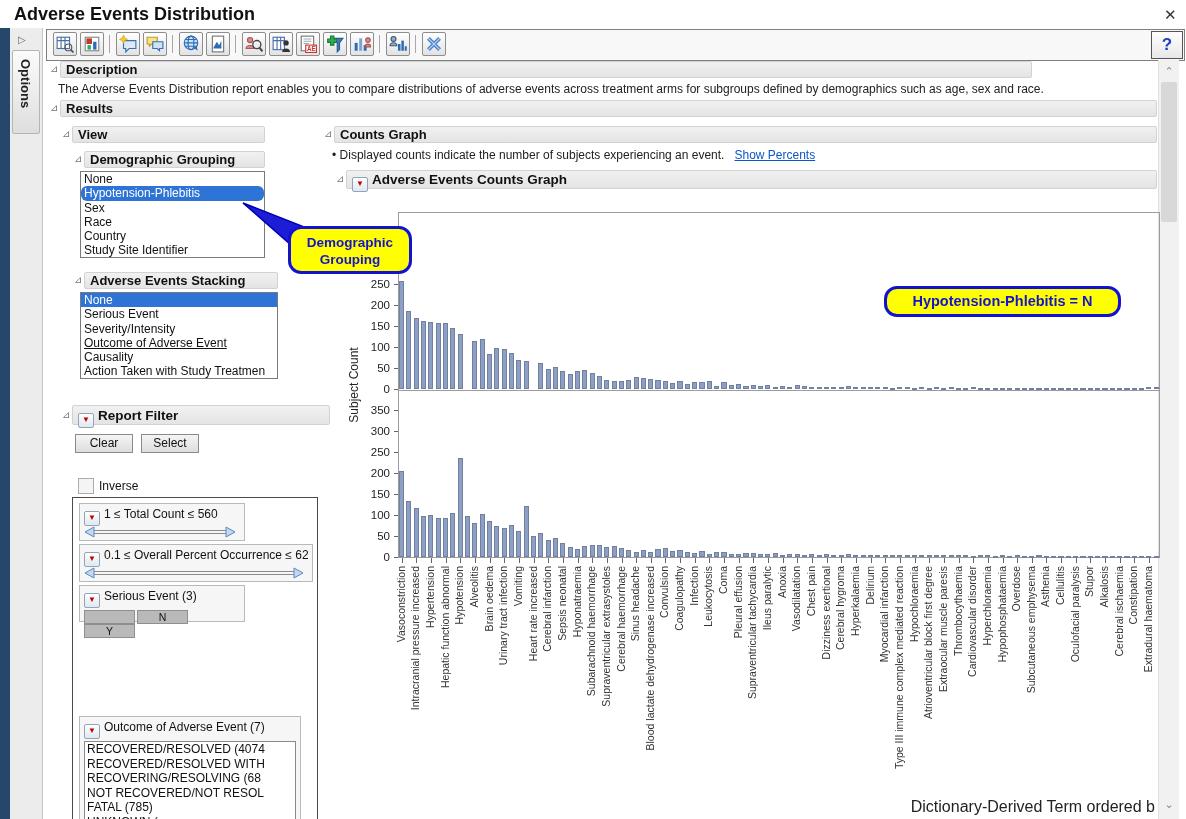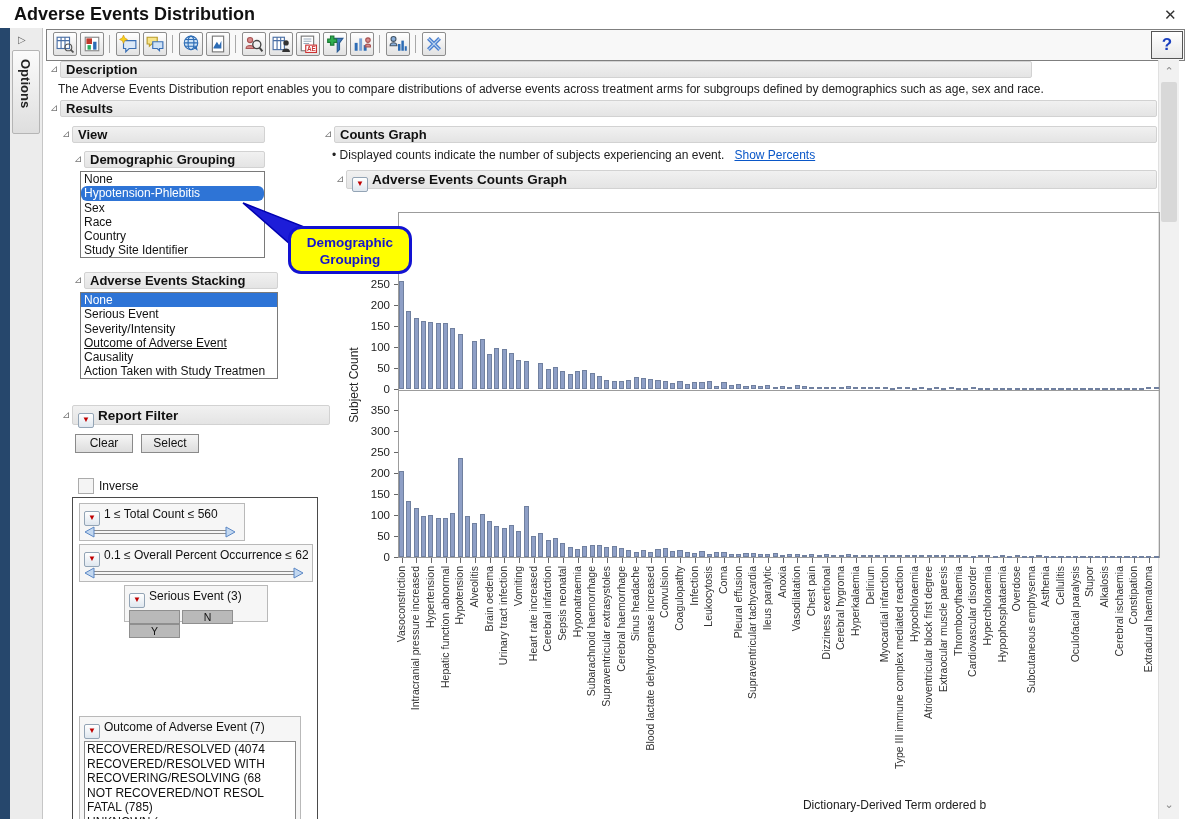--- a/index.html
+++ b/index.html
@@ -204,21 +204,21 @@
           <line x1="10" y1="7.5" x2="142" y2="7.5" stroke="#8a8a8a"></line>
           <path d="M10 1L1 6l9 5z" fill="#c3d8f0" stroke="#5b87c5"></path>
           <path d="M142 1l9 5-9 5z" fill="#c3d8f0" stroke="#5b87c5"></path>
         </svg></div>
       <div class="fitem" style="left: 6px; top: 46px; width: 234px; height: 38px;"><span class="flabel"><span class="redtri">▼</span><span>0.1 ≤ Overall Percent Occurrence ≤ 62.1</span></span><svg width="220" height="13">
           <line x1="10" y1="4.5" x2="210" y2="4.5" stroke="#8a8a8a"></line>
           <line x1="10" y1="7.5" x2="210" y2="7.5" stroke="#8a8a8a"></line>
           <path d="M10 1L1 6l9 5z" fill="#c3d8f0" stroke="#5b87c5"></path>
           <path d="M210 1l9 5-9 5z" fill="#c3d8f0" stroke="#5b87c5"></path>
         </svg></div>
-      <div class="fitem" style="left: 6px; top: 87px; width: 144px; height: 37px; margin-left: 45px;">
+      <div class="fitem" style="left: 6px; top: 87px; width: 166px; height: 37px;">
         <span class="flabel"><span class="redtri">▼</span><span>Serious Event (3)</span></span>
         <div style="margin-top:2px;"><div class="seg" style="width:51px;"></div><div class="seg" style="width:51px;">N</div><div class="seg" style="width:51px;">Y</div></div>
       </div>
       <div class="fitem" style="left: 6px; top: 218px; width: 222px; height: 120px;">
         <span class="flabel"><span class="redtri">▼</span><span>Outcome of Adverse Event (7)</span></span>
         <div class="flist" style="height:96px;">
           <div class="row">RECOVERED/RESOLVED (4074</div>
           <div class="row">RECOVERED/RESOLVED WITH</div>
           <div class="row">RECOVERING/RESOLVING (68</div>
           <div class="row">NOT RECOVERED/NOT RESOL</div>
@@ -579,24 +579,25 @@
       <div class="tickmark" style="left:756.4px;top:368px;width:1px;height:5px;"></div>
       <div class="xlab" style="left:749.4px;top:376px;">Stupor</div>
       <div class="tickmark" style="left:771.0px;top:368px;width:1px;height:5px;"></div>
       <div class="xlab" style="left:764.0px;top:376px;">Alkalosis</div>
       <div class="tickmark" style="left:785.7px;top:368px;width:1px;height:5px;"></div>
       <div class="xlab" style="left:778.7px;top:376px;">Cerebral ischaemia</div>
       <div class="tickmark" style="left:800.4px;top:368px;width:1px;height:5px;"></div>
       <div class="xlab" style="left:793.4px;top:376px;">Constipation</div>
       <div class="tickmark" style="left:815.0px;top:368px;width:1px;height:5px;"></div>
       <div class="xlab" style="left:808.0px;top:376px;">Extradural haematoma</div>
-      <div style="position:absolute;left:300px;top:608px;width:521px;text-align:center;font-size:12px;color:#222;white-space:nowrap;overflow:hidden;">Dictionary-Derived Term ordered b</div>
+      <div style="position:absolute;left:300px;top:608px;width:521px;text-align:right;font-size:16px;color:#222;white-space:nowrap;overflow:hidden;">Dictionary-Derived Term ordered b</div>
     </div>
 
   <svg class="arrow-svg" style="left:230px;top:190px;" width="120" height="70">
     <polygon points="13,13 82,40 68,61" fill="#1d1dd8" stroke="#0000b0" stroke-width="1.5"></polygon>
   </svg>
   <div class="callout" style="left:288px;top:226px;width:124px;height:48px;font-size:13.5px;padding-top:5px;line-height:17px;">
     <div>Demographic</div>
     <div>Grouping</div>
   </div>
+  <div class="callout" style="left:884px;top:286px;width:237px;height:31px;font-size:14.5px;line-height:25px;">Hypotension-Phlebitis = N</div>
 
 </div>
 
 </body></html>

